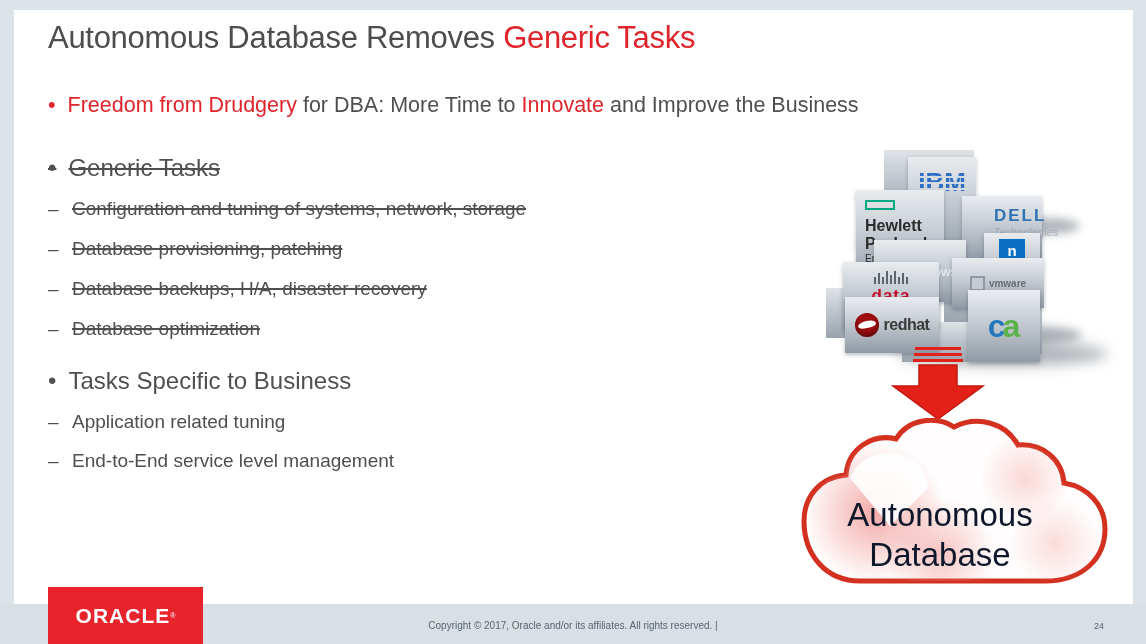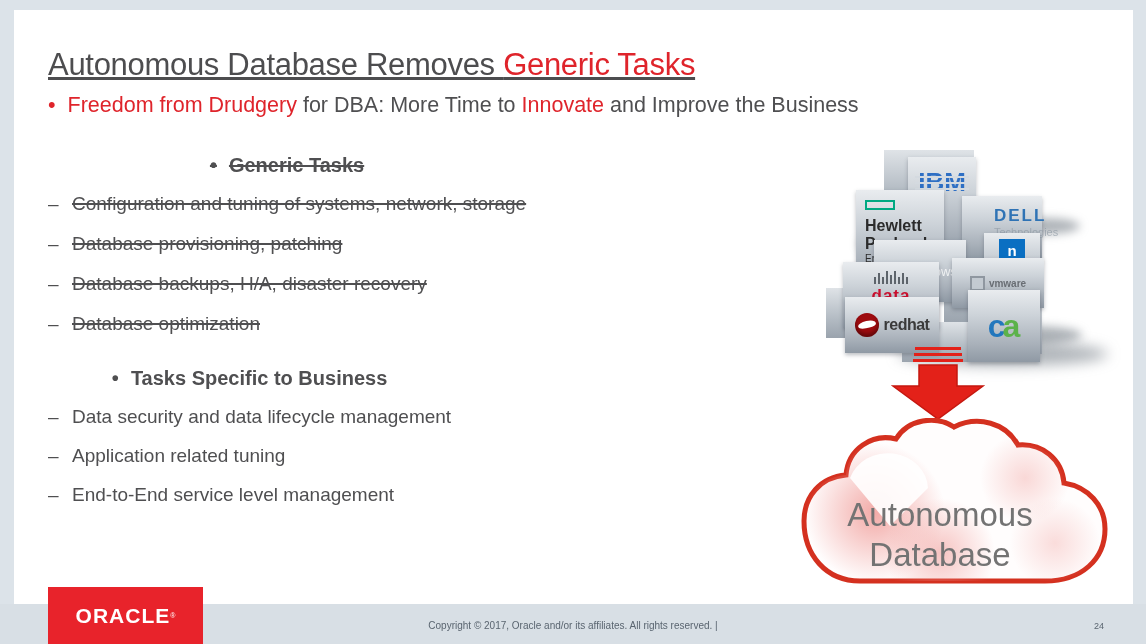--- a/index.html
+++ b/index.html
@@ -7,29 +7,29 @@
   body {
     position:relative; overflow:hidden;
     background:var(--frame,#dce3e9);
     font-family:"Liberation Sans", sans-serif;
     color:#4f4f51;
   }
   .slide { position:absolute; left:14px; top:10px; right:13px; bottom:0; background:#ffffff; }
   .footer-band { position:absolute; left:0; right:0; bottom:0; height:40px; background:#d8dfe5; }
 
   
-  .title { position:absolute; left:48px; top:47px; font-size:31px; letter-spacing:-0.3px; color:#4d4d4f; white-space:nowrap;text-decoration:underline; }
+  .title { position:absolute; left:48px; top:20px; font-size:31px; letter-spacing:-0.3px; color:#4d4d4f; white-space:nowrap; }
   .red { color:var(--accent,#df242b); }
   .subtitle { position:absolute; left:48px; top:93px; font-size:21.5px; white-space:nowrap; }
   .subtitle .marker { color:var(--accent,#df242b); margin-right:12px; }
 
   .list { position:absolute; left:48px; }
   .list-generic { top:154px; }
   .list-business { top:367px; }
-  .list-heading { font-size:20px; font-weight:bold; color:#4f4f51; margin-bottom:16px;text-align:center; }
+  .list-heading { font-size:24px; font-weight:normal; color:#4f4f51; margin-bottom:16px; }
   .list-heading .marker { margin-right:12px; }
   .list-item { font-size:19px; line-height:22px; margin-bottom:18px; white-space:nowrap; }
   .list-business .list-item { margin-bottom:17px; }
   .list-item .marker { display:inline-block; width:24px; }
   .struck { text-decoration:line-through; text-decoration-thickness:2px; }
 
   
   .shadow { position:absolute; border-radius:50%; background:rgba(95,105,115,.5); filter:blur(5px); }
   .tile {
     position:absolute;
@@ -77,21 +77,21 @@
   .tile-ca { left:968px; top:290px; width:72px; height:72px; display:flex; align-items:center; justify-content:center; }
   .ca-c { font-size:32px; font-weight:800; color:#2277bd; letter-spacing:-3px; }
   .ca-a { font-size:32px; font-weight:800; color:#5cb24a; }
 
   
   .arrow-wrap { position:absolute; left:888px; top:342px; width:100px; height:80px; }
 
   
   .cloud-wrap { position:absolute; left:790px; top:418px; width:330px; height:174px; }
   .cloud-text { position:absolute; left:782px; top:495px; width:316px; text-align:center;
-                font-size:33px; line-height:40px; color:#737373; }
+                font-size:33px; line-height:40px; color:#0f172a; }
 
   
   .oracle-box { position:absolute; left:48px; top:587px; width:155px; height:57px; background:#e8232b;
                 display:flex; align-items:center; justify-content:center; }
   .oracle-word { color:#ffffff; font-size:21px; font-weight:bold; letter-spacing:1px; }
   .oracle-reg { color:#ffffff; font-size:7px; vertical-align:top; }
   .copyright { position:absolute; left:0; right:0; bottom:13px; text-align:center; font-size:10px; color:#5a6570;margin-top:24px; }
   .page-num { position:absolute; right:42px; bottom:13px; font-size:9px; color:#5a6570;margin-left:28px; }
 </style>
 </head>
@@ -107,21 +107,20 @@
 <div class="list list-generic">
   <div class="list-heading"><span class="struck"><span class="marker">•</span><span>Generic Tasks</span></span></div>
   <div class="list-item"><span class="struck"><span class="marker">–</span><span>Configuration and tuning of systems, network, storage</span></span></div>
   <div class="list-item"><span class="struck"><span class="marker">–</span><span>Database provisioning, patching</span></span></div>
   <div class="list-item"><span class="struck"><span class="marker">–</span><span>Database backups, H/A, disaster recovery</span></span></div>
   <div class="list-item"><span class="struck"><span class="marker">–</span><span>Database optimization</span></span></div>
 </div>
 
 <div class="list list-business">
   <div class="list-heading"><span class="marker">•</span><span>Tasks Specific to Business</span></div>
-  <div class="list-item"><span class="marker">–</span><span>Data security and data lifecycle management</span></div>
   <div class="list-item"><span class="marker">–</span><span>Application related tuning</span></div>
   <div class="list-item"><span class="marker">–</span><span>End-to-End service level management</span></div>
 </div>
 
 <div>
   <div class="shadow" style="left:1008px; top:218px; width:72px; height:16px;"></div>
   <div class="shadow" style="left:858px; top:238px; width:44px; height:12px;"></div>
   <div class="shadow" style="left:842px; top:296px; width:60px; height:14px;"></div>
   <div class="shadow" style="left:986px; top:326px; width:96px; height:18px;"></div>
   <div class="shadow" style="left:898px; top:342px; width:210px; height:24px; filter:blur(7px);"></div>

